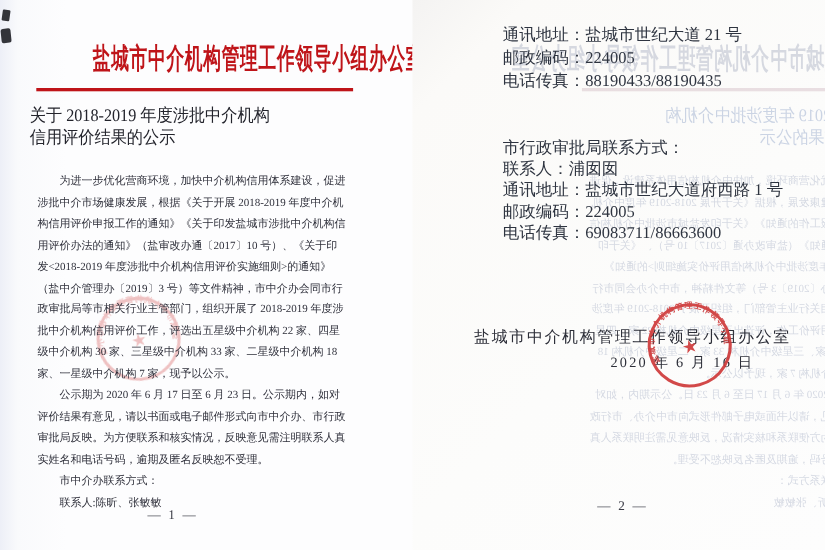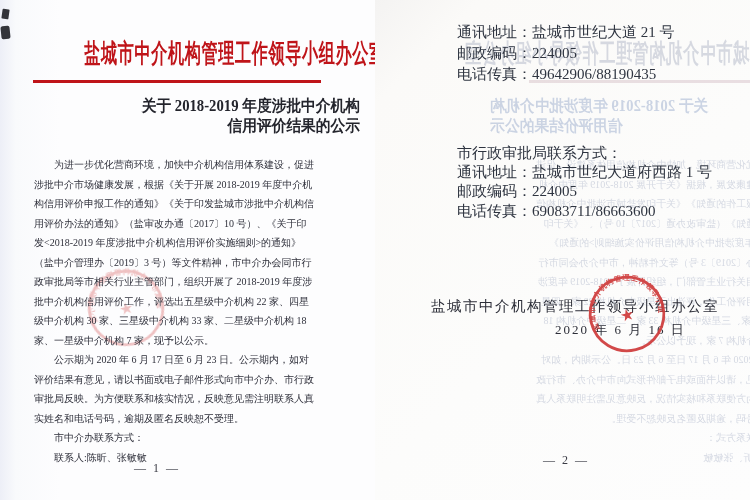--- a/index.html
+++ b/index.html
@@ -9,34 +9,34 @@
   .page1{left:0;width:375px;background:linear-gradient(90deg,#edeff7 0,#f9fafc 16px,#fdfdfe 60px,#fdfdfe 100%);}
   .page2{left:375px;width:375px;background:linear-gradient(135deg,#f4f3f2 0,#fbfaf8 12%,#fcfcfb 55%,#fdfdfd 100%);}
   .seam{position:absolute;left:381px;top:0;width:6px;height:500px;
         background:linear-gradient(90deg,rgba(0,0,0,.02),rgba(110,110,125,.20) 50%,rgba(0,0,0,.02));}
 
   
   .p1-header{position:absolute;top:34px;left:-8px;width:100%;text-align:center;font-weight:bold;
              color:#bf1419;font-size:26px;line-height:40px;white-space:nowrap;}
   .p1-header .condense{display:inline-block;transform:scaleX(.62);transform-origin:center;letter-spacing:1px;}
   .p1-rule{position:absolute;top:80px;left:33px;width:288px;height:3px;background:#bf1419;}
-  .p1-title{position:absolute;top:96px;left:0;width:100%;text-align:right;font-weight:bold;
+  .p1-title{position:absolute;top:96px;left:12px;width:100%;text-align:left;font-weight:normal;
             color:#23242c;font-size:16px;line-height:20px;white-space:nowrap;}
   .p1-title>div{transform:scaleX(.92);}
   .p1-body{position:absolute;top:155px;left:34px;width:320px;font-size:10px;line-height:19.5px;
            color:#2e2f3a;white-space:nowrap;}
   .bline{height:19.5px;}
   .pagenum{position:absolute;font-size:12px;color:#3a3b45;letter-spacing:2px;white-space:nowrap;}
   .pn1{left:134px;top:461px;}
   .pn2{left:168px;top:453px;}
 
   
   .p2-block{position:absolute;left:82px;color:#2e3440;font-size:15px;white-space:nowrap;}
   .blockA{top:22px;line-height:21px;}
-  .blockB{top:126px;line-height:19.2px;margin-top:18px;}
+  .blockB{top:126px;line-height:19.2px;}
   .signature{position:absolute;left:56px;top:297px;font-size:14.5px;letter-spacing:1.5px;
              color:#2c2e38;white-space:nowrap;}
   .sigdate{position:absolute;left:180px;top:321px;font-size:13px;letter-spacing:2px;
            color:#2c2e38;white-space:nowrap;}
 
   
   .seal{position:absolute;overflow:visible;}
   .main-seal{left:212px;top:268px;width:80px;height:92px;transform:rotate(-14deg);opacity:.92;}
   .ghost-seal{left:86px;top:262px;width:80px;height:92px;transform:scaleX(-1) rotate(14deg);
               opacity:.30;filter:blur(.4px);}
@@ -139,26 +139,27 @@
           <div class="bline">实姓名和电话号码，逾期及匿名反映恕不受理。</div>
           <div class="bline">　　市中介办联系方式：</div>
           <div class="bline">　　联系人:陈昕、张敏敏</div>
         </div>
     </div>
 
     <div class="p2-block blockA">
 
     <div class="cline">通讯地址：盐城市世纪大道 21 号</div>
         <div class="cline">邮政编码：224005</div>
-        <div class="cline">电话传真：49642906/88190435</div>
+        <div class="cline">电话传真：88190433/88190435</div>
       </div>
 
     <div class="p2-block blockB">
 
     <div class="cline">市行政审批局联系方式：</div>
+        <div class="cline">联系人：浦囡囡</div>
         <div class="cline">通讯地址：盐城市世纪大道府西路 1 号</div>
         <div class="cline">邮政编码：224005</div>
         <div class="cline">电话传真：69083711/86663600</div>
       </div>
 
     <div class="signature">盐城市中介机构管理工作领导小组办公室</div>
     <div class="sigdate">2020 年 6 月 16 日</div>
 
     <svg class="seal main-seal" viewBox="0 0 100 100">
       <defs>

